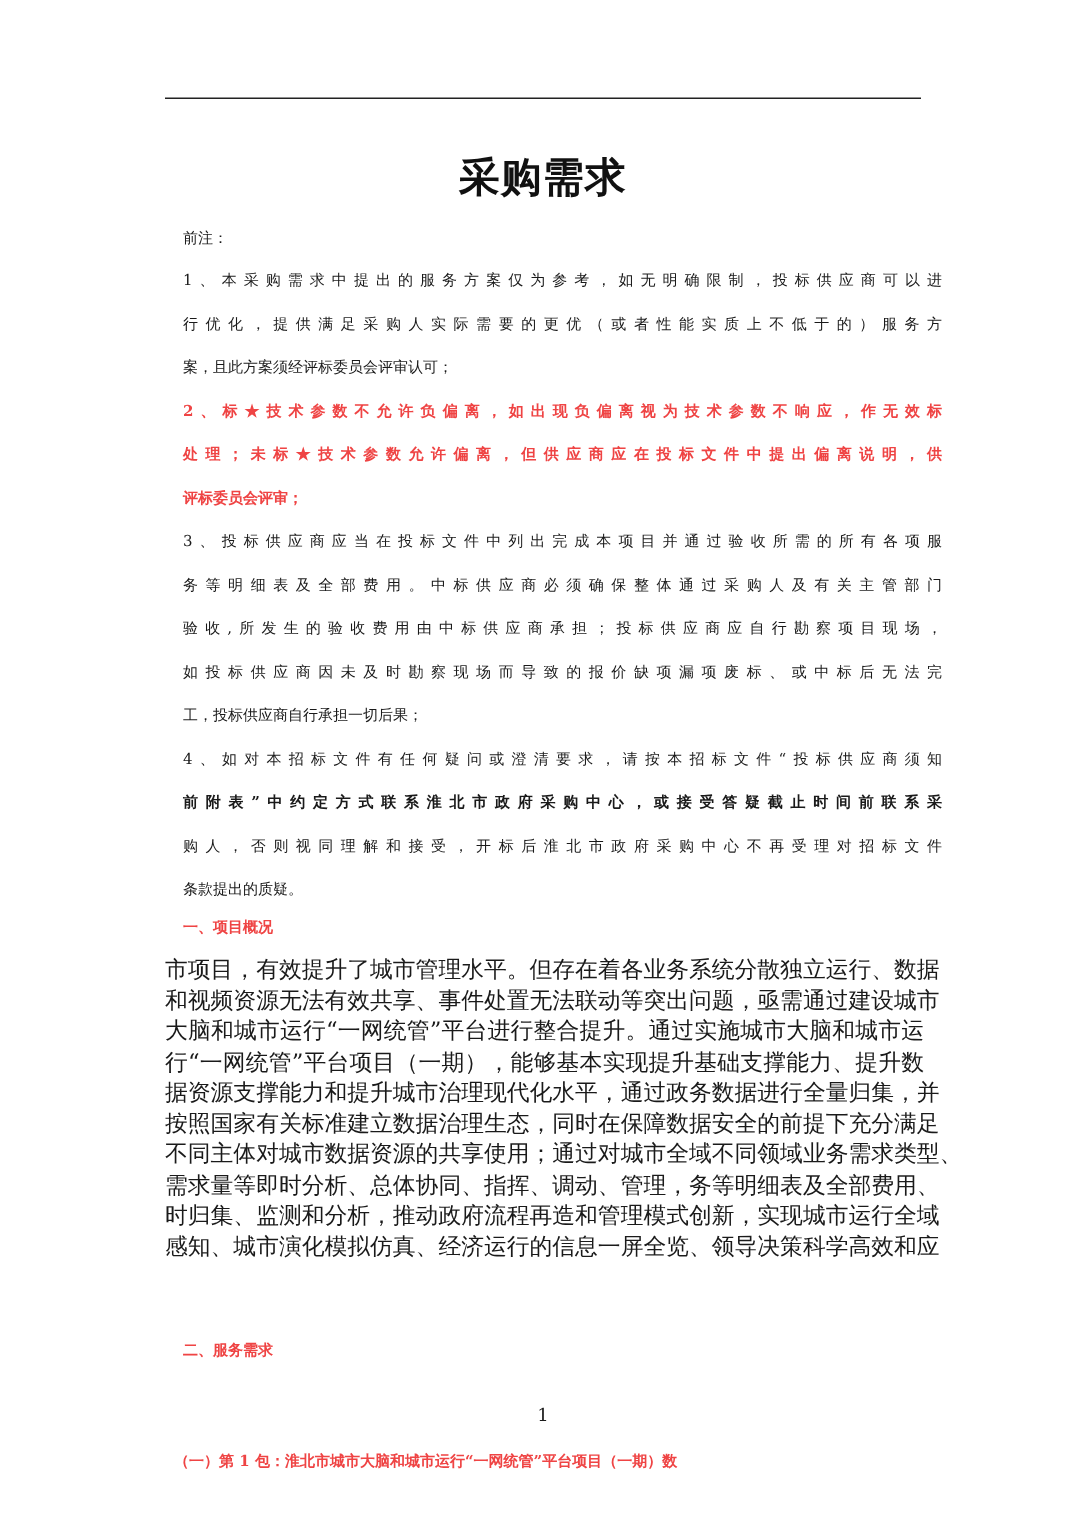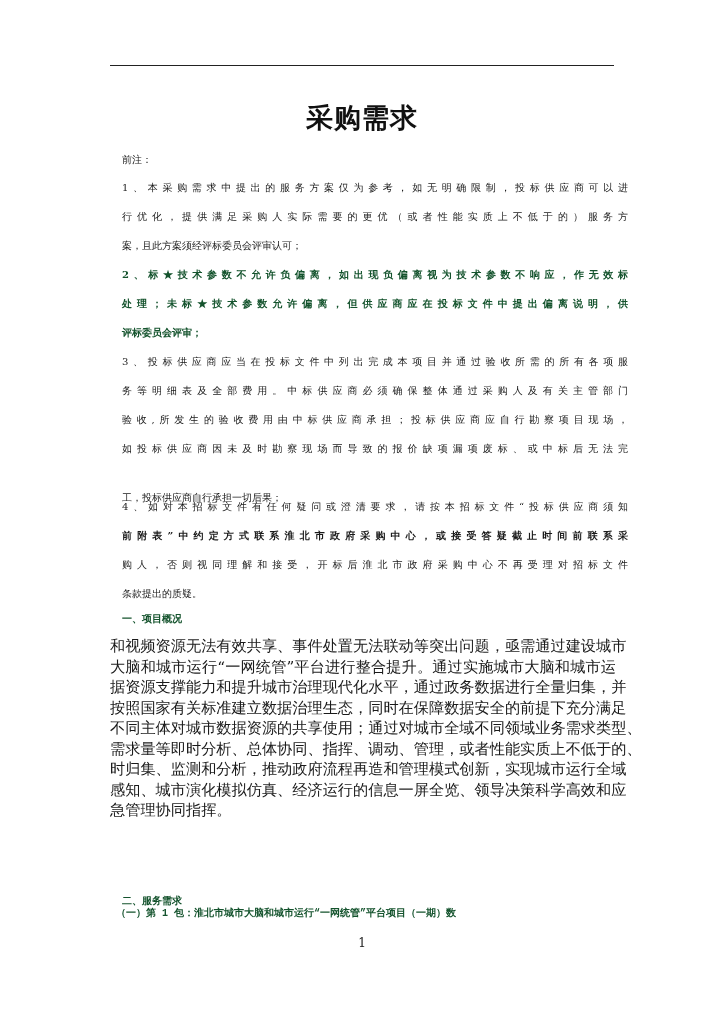--- a/index.html
+++ b/index.html
@@ -4,21 +4,21 @@
 <style>
   html, body { margin:0; padding:0; background:#ffffff; }
   body { width:724px; height:1024px; position:relative; overflow:hidden;
          font-family:"DejaVu Serif", "Liberation Serif", serif; color:#1a1a1a; }
   .rule { position:absolute; left:110px; width:504px; top:65px; height:0;
           border-top:1.5px solid #222; }
   .title { position:absolute; left:0; width:724px; top:100px; text-align:center;
            font-size:27px; font-weight:bold; letter-spacing:1px; color:#111; }
   .line { position:absolute; left:110px; width:506px; font-size:10px;
           white-space:nowrap; overflow:visible; line-height:20px;margin-left:12px; }
-  .bold { font-weight:bold; color:#14532d; }
+  .bold { font-weight:bold; color:#ef4444; }
   .para { position:absolute; left:110px; width:506px; font-size:15.2px; line-height:20.5px; }
   .para .pl { white-space:nowrap; display:block; text-align:justify; text-align-last:justify; }
   .para .pl.last { text-align-last:left; }
   .justify { text-align:justify; text-align-last:justify; }
   .pageno { position:absolute; left:0; width:724px; top:936px; text-align:center; font-size:12px; }
 </style>
 </head>
 <body>
 
 <div>
@@ -33,38 +33,39 @@
   <div class="line" style="top:236px;">案，且此方案须经评标委员会评审认可；</div>
 
   <div class="line bold justify" style="top:265px;">2、标★技术参数不允许负偏离，如出现负偏离视为技术参数不响应，作无效标</div>
   <div class="line bold justify" style="top:294px;">处理；未标★技术参数允许偏离，但供应商应在投标文件中提出偏离说明，供</div>
   <div class="line bold" style="top:323px;">评标委员会评审；</div>
 
   <div class="line justify" style="top:352px;">3、投标供应商应当在投标文件中列出完成本项目并通过验收所需的所有各项服</div>
   <div class="line justify" style="top:381px;">务等明细表及全部费用。中标供应商必须确保整体通过采购人及有关主管部门</div>
   <div class="line justify" style="top:410px;">验收,所发生的验收费用由中标供应商承担；投标供应商应自行勘察项目现场，</div>
   <div class="line justify" style="top:439px;">如投标供应商因未及时勘察现场而导致的报价缺项漏项废标、或中标后无法完</div>
-  <div class="line" style="top:488px;">工，投标供应商自行承担一切后果；</div>
+  <div class="line" style="top:468px;">工，投标供应商自行承担一切后果；</div>
 
   <div class="line justify" style="top:497px;">4、如对本招标文件有任何疑问或澄清要求，请按本招标文件“投标供应商须知</div>
   <div class="line justify" style="top:526px;font-weight:bold;">前附表”中约定方式联系淮北市政府采购中心，或接受答疑截止时间前联系采</div>
   <div class="line justify" style="top:555px;">购人，否则视同理解和接受，开标后淮北市政府采购中心不再受理对招标文件</div>
   <div class="line" style="top:584px;">条款提出的质疑。</div>
 
   <div class="line bold" style="top:609px;">一、项目概况</div>
 
   <div class="para" style="top:636px;">
+    <span class="pl">市项目，有效提升了城市管理水平。但存在着各业务系统分散独立运行、数据</span>
     <span class="pl">和视频资源无法有效共享、事件处置无法联动等突出问题，亟需通过建设城市</span>
     <span class="pl">大脑和城市运行“一网统管”平台进行整合提升。通过实施城市大脑和城市运</span>
+    <span class="pl">行“一网统管”平台项目（一期），能够基本实现提升基础支撑能力、提升数</span>
     <span class="pl">据资源支撑能力和提升城市治理现代化水平，通过政务数据进行全量归集，并</span>
     <span class="pl">按照国家有关标准建立数据治理生态，同时在保障数据安全的前提下充分满足</span>
     <span class="pl">不同主体对城市数据资源的共享使用；通过对城市全域不同领域业务需求类型、</span>
-    <span class="pl">需求量等即时分析、总体协同、指挥、调动、管理，或者性能实质上不低于的、</span>
+    <span class="pl">需求量等即时分析、总体协同、指挥、调动、管理，务等明细表及全部费用、</span>
     <span class="pl">时归集、监测和分析，推动政府流程再造和管理模式创新，实现城市运行全域</span>
     <span class="pl">感知、城市演化模拟仿真、经济运行的信息一屏全览、领导决策科学高效和应</span>
-    <span class="pl last">急管理协同指挥。</span>
   </div>
 
   <div class="line bold" style="top:891px;">二、服务需求</div>
-  <div class="line bold" style="top:904px; left:104px;font-family:Liberation Mono, monospace;">（一）第 1 包：淮北市城市大脑和城市运行“一网统管”平台项目（一期）数</div>
+  <div class="line bold" style="top:965px; left:104px;">（一）第 1 包：淮北市城市大脑和城市运行“一网统管”平台项目（一期）数</div>
 
   <div class="pageno">1</div>
 </div>
 
 </body></html>

